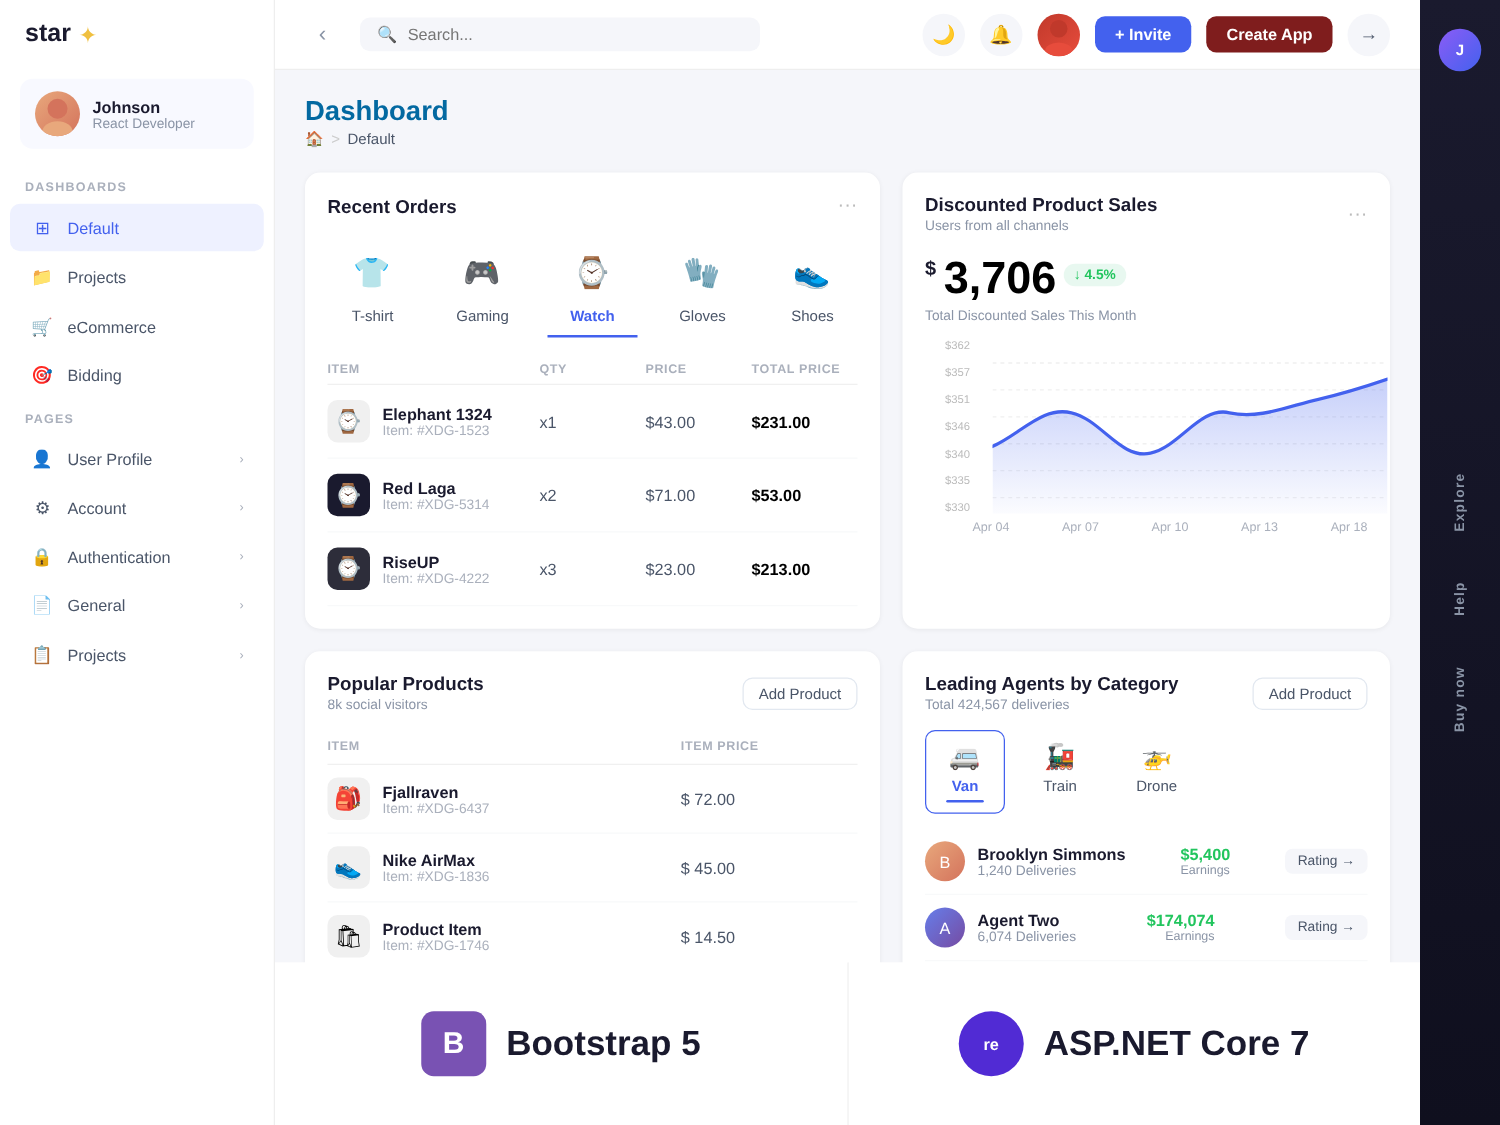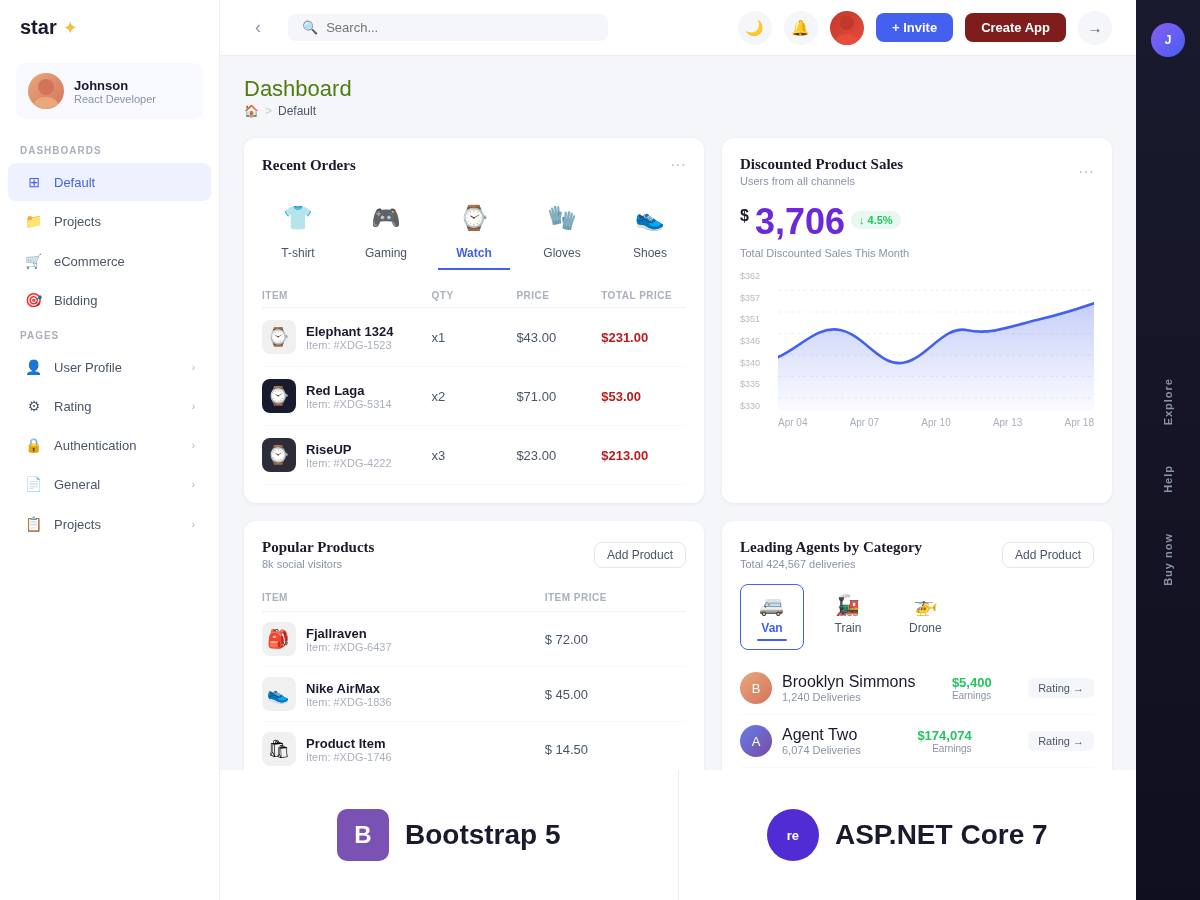--- a/index.html
+++ b/index.html
@@ -33,31 +33,31 @@
     .search-input { border: none; background: transparent; outline: none; font-size: 13px; color: #4a5568; width: 100%; }
     .topbar-right { margin-left: auto; display: flex; align-items: center; gap: 12px; }
     .topbar-icon-btn { width: 34px; height: 34px; border-radius: 50%; background: #f5f6fa; display: flex; align-items: center; justify-content: center; cursor: pointer; font-size: 15px; color: #4a5568; }
     .topbar-avatar { width: 34px; height: 34px; border-radius: 50%; background: linear-gradient(135deg, #c0392b, #e74c3c); display: flex; align-items: center; justify-content: center; font-size: 13px; color: white; cursor: pointer; overflow: hidden; }
     .btn-invite { background: #4361ee; color: white; border: none; border-radius: 8px; padding: 7px 16px; font-size: 13px; font-weight: 600; cursor: pointer; display: flex; align-items: center; gap: 6px; }
     .btn-create { background: #7f1d1d; color: white; border: none; border-radius: 8px; padding: 7px 16px; font-size: 13px; font-weight: 600; cursor: pointer; }
 
     
     .page-content { flex: 1; overflow-y: auto; padding: 20px 24px; }
     .page-header { display: flex; align-items: center; justify-content: space-between; margin-bottom: 20px; }
-    .page-title { font-size: 22px; font-weight: 400; color: #4d7c0f; }
+    .page-title { font-size: 22px; font-weight: 700; color: #0369a1; }
     .breadcrumb { display: flex; align-items: center; gap: 6px; font-size: 12px; color: #8a94a6; margin-top: 2px; }
     .breadcrumb .home-icon { color: #8a94a6; }
     .breadcrumb .sep { color: #ccc; }
     .breadcrumb .current { color: #4a5568; }
 
     
     .dashboard-grid { display: grid; grid-template-columns: 1fr 1fr; gap: 18px; }
     .card { background: #fff; border-radius: 12px; padding: 18px; box-shadow: 0 1px 4px rgba(0,0,0,0.06); }
     .card-header { display: flex; align-items: center; justify-content: space-between; margin-bottom: 14px; }
-    .card-title { font-size: 15px; font-weight: 700; color: #1a1a2e; font-family: Liberation Serif, serif; }
+    .card-title { font-size: 15px; font-weight: 700; color: #1a1a2e; }
     .card-subtitle { font-size: 11px; color: #8a94a6; margin-top: 2px; }
     .card-menu { color: #bbb; cursor: pointer; font-size: 16px; }
 
     
     .order-tabs { display: flex; gap: 16px; margin-bottom: 14px; }
     .order-tab { display: flex; flex-direction: column; align-items: center; gap: 6px; padding: 8px 14px; cursor: pointer; border-bottom: 2px solid transparent; }
     .order-tab.active { border-bottom: 2px solid #4361ee; }
     .order-tab-icon { width: 44px; height: 44px; display: flex; align-items: center; justify-content: center; font-size: 24px; }
     .order-tab-label { font-size: 12px; color: #4a5568; font-weight: 500; }
     .order-tab.active .order-tab-label { color: #4361ee; font-weight: 600; }
@@ -65,31 +65,31 @@
     .orders-table { width: 100%; }
     .orders-table-header { display: grid; grid-template-columns: 2fr 1fr 1fr 1fr; padding: 6px 0; border-bottom: 1px solid #f0f0f0; }
     .orders-table-header span { font-size: 10px; font-weight: 700; color: #aab0bc; letter-spacing: 0.5px; text-transform: uppercase; }
     .orders-table-row { display: grid; grid-template-columns: 2fr 1fr 1fr 1fr; padding: 12px 0; border-bottom: 1px solid #f8f9fa; align-items: center; }
     .order-item-info { display: flex; align-items: center; gap: 10px; }
     .order-item-img { width: 34px; height: 34px; border-radius: 8px; background: #f0f0f0; display: flex; align-items: center; justify-content: center; font-size: 18px; }
     .order-item-name { font-size: 13px; font-weight: 600; color: #1a1a2e; }
     .order-item-id { font-size: 11px; color: #aab0bc; }
     .order-qty { font-size: 13px; color: #4a5568; }
     .order-price { font-size: 13px; color: #4a5568; }
-    .order-total { font-size: 13px; font-weight: 600; color: #b91c1c; }
+    .order-total { font-size: 13px; font-weight: 600; color: #000000; }
 
     
     .sales-amount { display: flex; align-items: flex-start; gap: 6px; margin: 8px 0 4px; }
     .sales-dollar { font-size: 16px; color: #1a1a2e; font-weight: 600; margin-top: 6px; }
-    .sales-number { font-size: 36px; font-weight: 700; color: #6d28d9; }
+    .sales-number { font-size: 36px; font-weight: 700; color: #000000; }
     .sales-badge { background: #e8f8f0; color: #22c55e; border-radius: 20px; padding: 3px 8px; font-size: 11px; font-weight: 600; display: flex; align-items: center; gap: 2px; margin-top: 10px; }
     .sales-label { font-size: 11px; color: #8a94a6; margin-bottom: 12px; }
 
     
-    .chart-container { position: relative; width: 100%; height: 140px; }
+    .chart-container { position: relative; width: 100%; height: 140px; margin-left: 16px; }
     .chart-svg { width: 100%; height: 100%; }
     .chart-labels { display: flex; justify-content: space-between; margin-top: 6px; }
     .chart-label { font-size: 10px; color: #aab0bc; }
     .btn-add-product { background: transparent; border: 1px solid #e2e8f0; border-radius: 8px; padding: 5px 12px; font-size: 12px; color: #4a5568; cursor: pointer; }
     .products-table-header { display: grid; grid-template-columns: 2fr 1fr; padding: 8px 0; border-bottom: 1px solid #f0f0f0; margin-top: 8px; }
     .products-table-header span { font-size: 10px; font-weight: 700; color: #aab0bc; letter-spacing: 0.5px; text-transform: uppercase; }
     .products-row { display: grid; grid-template-columns: 2fr 1fr; padding: 10px 0; border-bottom: 1px solid #f8f9fa; align-items: center; }
     .product-info { display: flex; align-items: center; gap: 10px; }
     .product-img { width: 34px; height: 34px; border-radius: 8px; background: #f0f0f0; display: flex; align-items: center; justify-content: center; font-size: 18px; }
     .product-name { font-size: 13px; font-weight: 600; color: #1a1a2e; }
@@ -102,21 +102,21 @@
     .agent-tab.active { border-color: #4361ee; }
     .agent-tab-icon { font-size: 20px; }
     .agent-tab-label { font-size: 12px; color: #4a5568; font-weight: 500; }
     .agent-tab.active .agent-tab-label { color: #4361ee; font-weight: 600; }
     .agent-tab-indicator { width: 30px; height: 2px; background: transparent; border-radius: 2px; }
     .agent-tab.active .agent-tab-indicator { background: #4361ee; }
 
     .agent-row { display: flex; align-items: center; justify-content: space-between; padding: 10px 0; border-bottom: 1px solid #f8f9fa; }
     .agent-info { display: flex; align-items: center; gap: 10px; }
     .agent-avatar { width: 32px; height: 32px; border-radius: 50%; background: linear-gradient(135deg, #667eea, #764ba2); display: flex; align-items: center; justify-content: center; font-size: 13px; color: white; }
-    .agent-name { font-size: 16px; font-weight: 400; color: #1a1a2e; }
+    .agent-name { font-size: 13px; font-weight: 700; color: #1a1a2e; }
     .agent-deliveries { font-size: 11px; color: #8a94a6; }
     .agent-earnings { font-size: 13px; font-weight: 600; color: #22c55e; }
     .agent-earnings-label { font-size: 10px; color: #8a94a6; }
     .agent-rating-btn { background: #f5f6fa; border: none; border-radius: 6px; padding: 4px 10px; font-size: 11px; color: #4a5568; cursor: pointer; display: flex; align-items: center; gap: 4px; }
 
     
     .right-panel { width: 64px; background: #1a1a2e; display: flex; flex-direction: column; align-items: center; padding: 12px 0; gap: 8px; }
 
     
     .promo-overlay { position: absolute; bottom: 0; left: 0; right: 0; height: 130px; background: linear-gradient(135deg, rgba(255,255,255,0.97), rgba(255,255,255,0.97)); display: flex; z-index: 10; }
@@ -180,21 +180,21 @@
 
   <div>
     <div class="sidebar-section-label">PAGES</div>
     <div class="sidebar-item">
       <span class="icon">👤</span>
       <span class="sidebar-item-label">User Profile</span>
       <span class="chevron">›</span>
     </div>
     <div class="sidebar-item">
       <span class="icon">⚙</span>
-      <span class="sidebar-item-label">Rating</span>
+      <span class="sidebar-item-label">Account</span>
       <span class="chevron">›</span>
     </div>
     <div class="sidebar-item">
       <span class="icon">🔒</span>
       <span class="sidebar-item-label">Authentication</span>
       <span class="chevron">›</span>
     </div>
     <div class="sidebar-item">
       <span class="icon">📄</span>
       <span class="sidebar-item-label">General</span>

